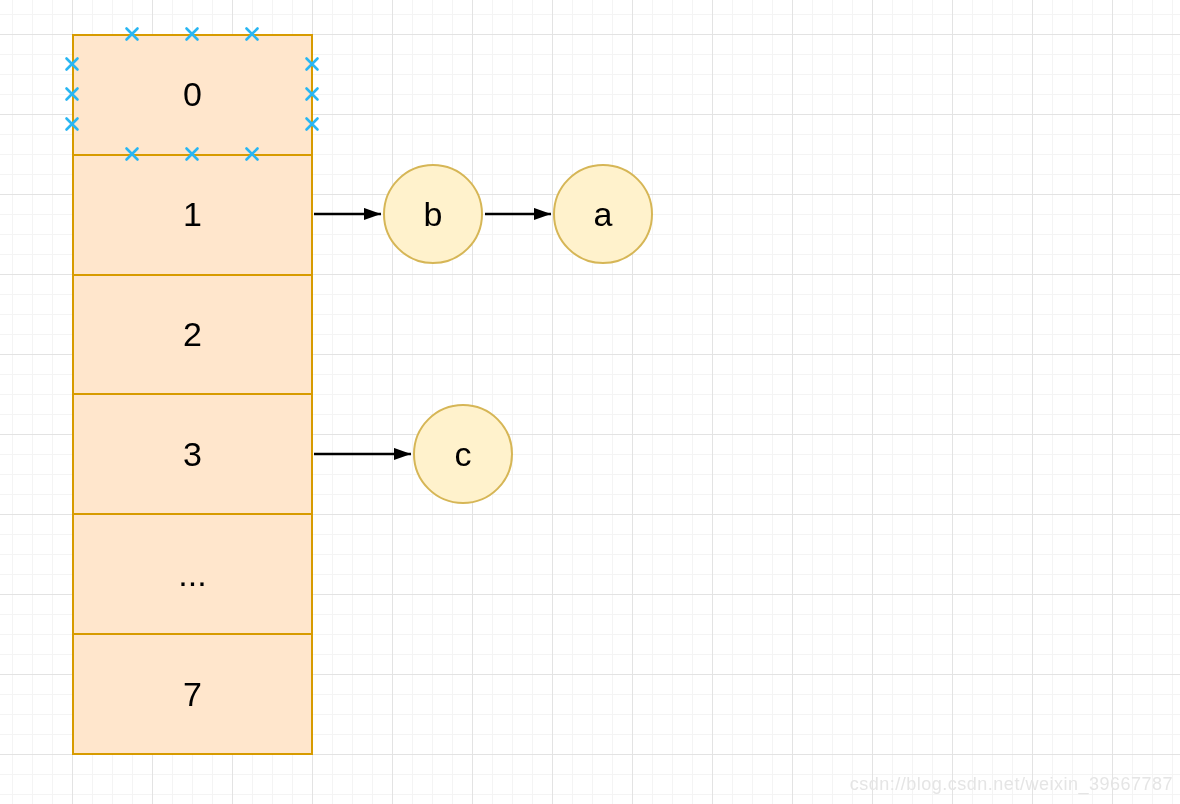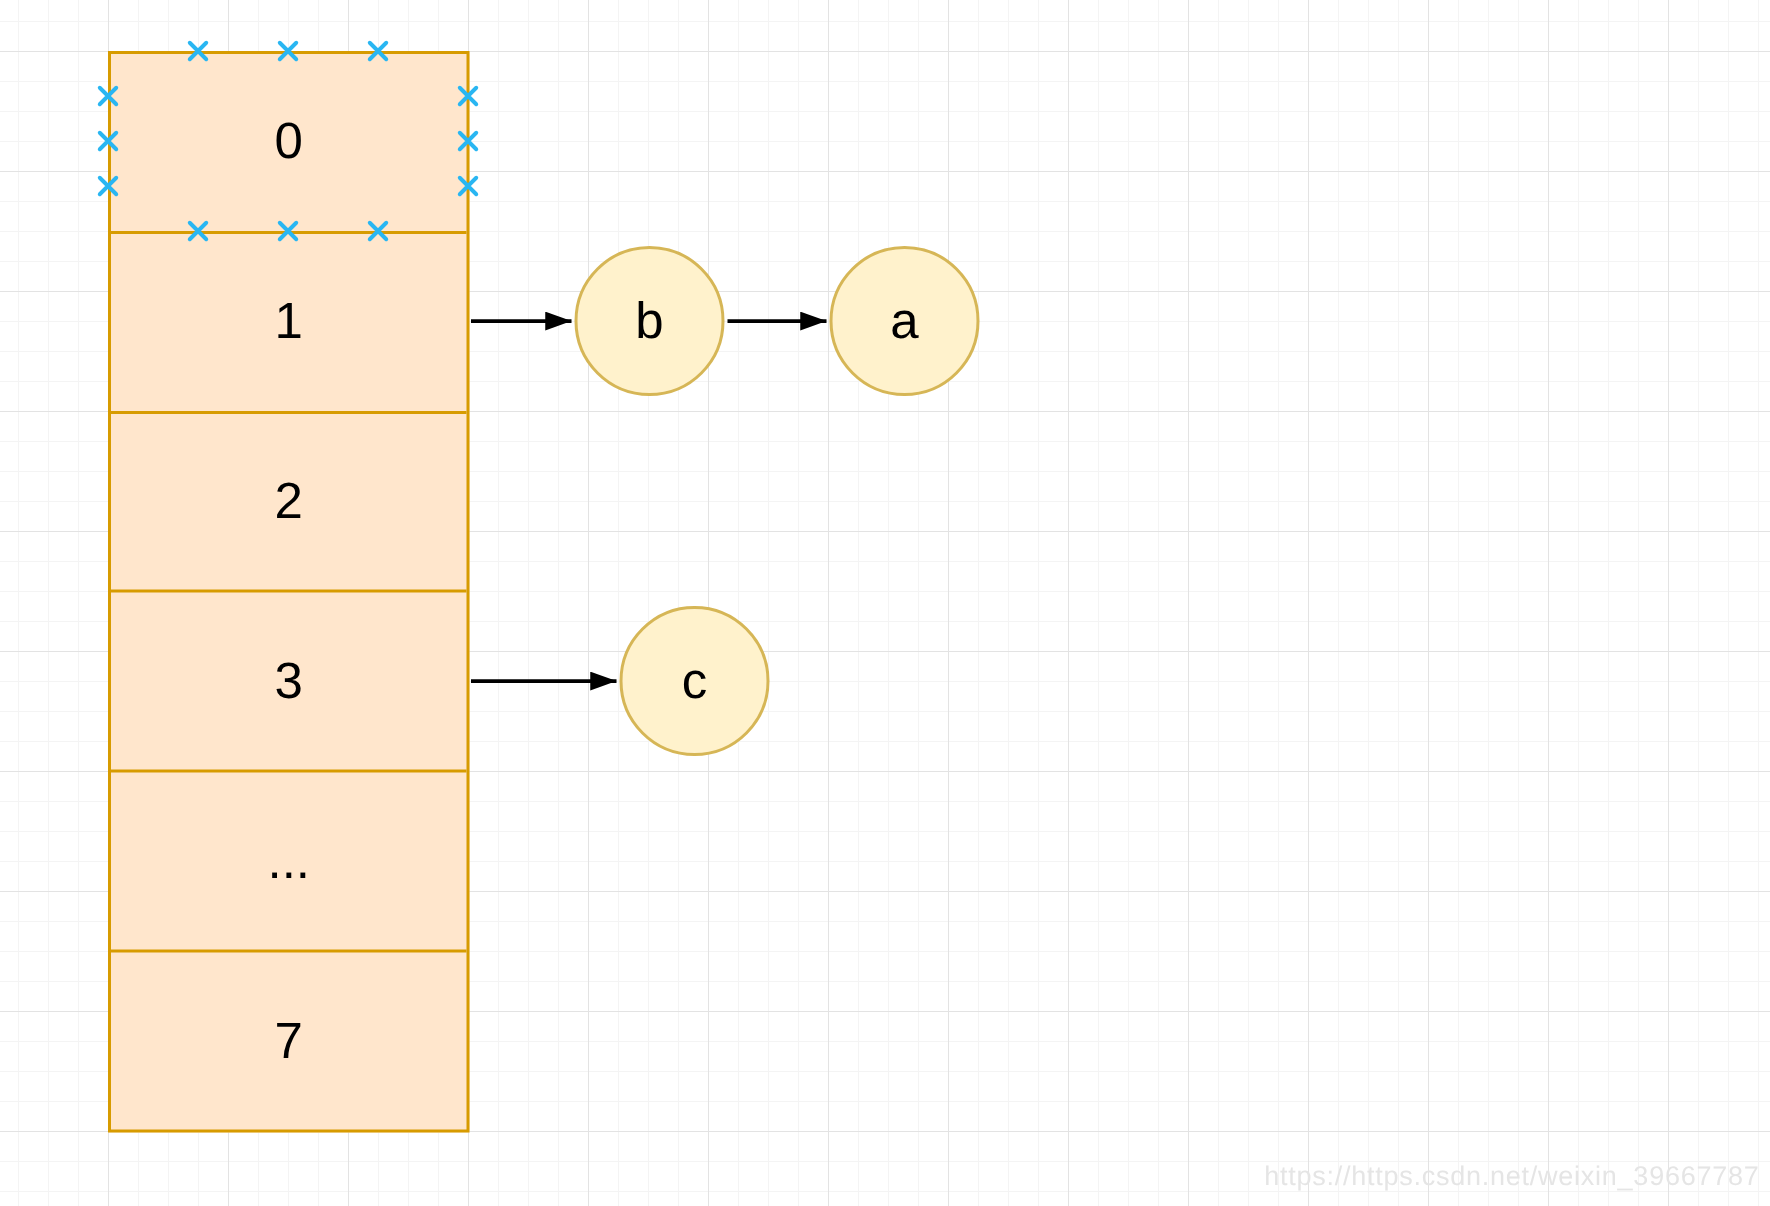--- a/index.html
+++ b/index.html
@@ -92,14 +92,14 @@
         <path d="M 246.5 148.5 L 257.5 159.5 M 257.5 148.5 L 246.5 159.5" class="cp"></path>
         <path d="M 66.5 58.5 L 77.5 69.5 M 77.5 58.5 L 66.5 69.5" class="cp"></path>
         <path d="M 66.5 88.5 L 77.5 99.5 M 77.5 88.5 L 66.5 99.5" class="cp"></path>
         <path d="M 66.5 118.5 L 77.5 129.5 M 77.5 118.5 L 66.5 129.5" class="cp"></path>
         <path d="M 306.5 58.5 L 317.5 69.5 M 317.5 58.5 L 306.5 69.5" class="cp"></path>
         <path d="M 306.5 88.5 L 317.5 99.5 M 317.5 88.5 L 306.5 99.5" class="cp"></path>
         <path d="M 306.5 118.5 L 317.5 129.5 M 317.5 118.5 L 306.5 129.5" class="cp"></path>
       </g>
   </svg>
 
-  <div class="watermark">https://https.csdn.net/weixin_39667787</div>
+  <div class="watermark">csdn://blog.csdn.net/weixin_39667787</div>
 </div>
 
 </body></html>

